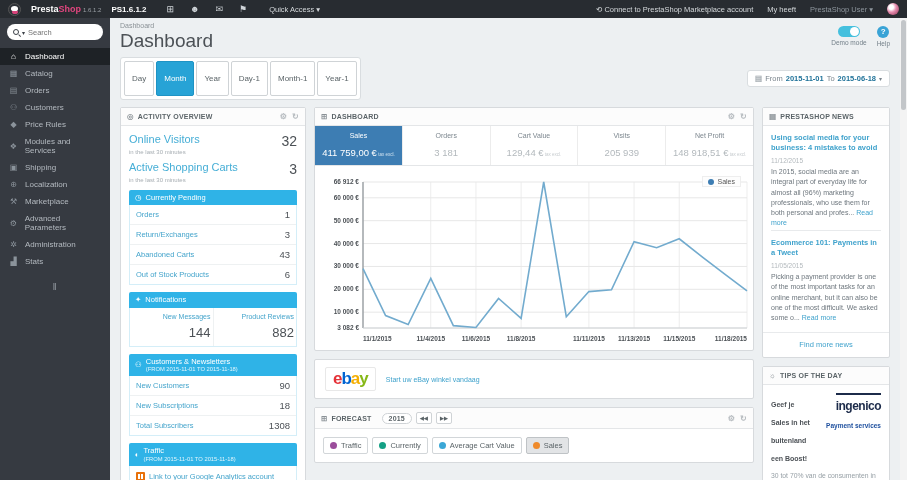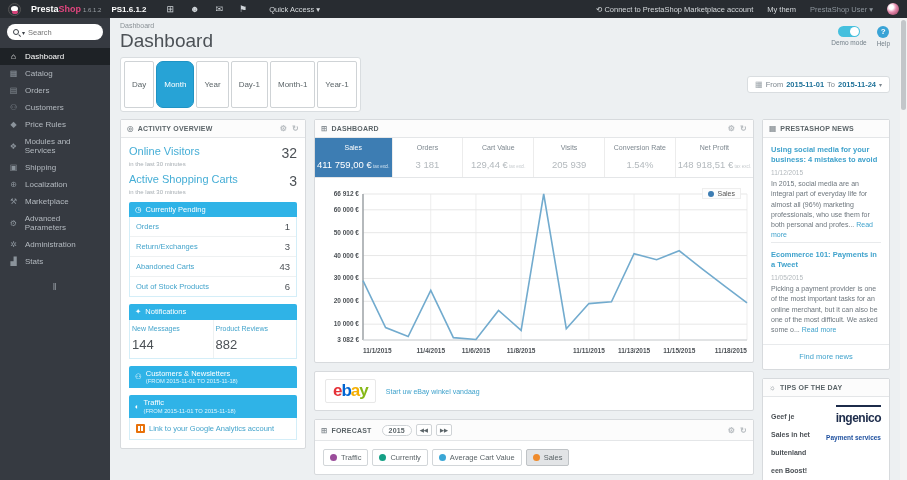--- a/index.html
+++ b/index.html
@@ -59,22 +59,22 @@
   .tool { display:flex; flex-direction:column; align-items:center; gap:2px; cursor:pointer; }
   .tool .tlabel { font-size:6.5px; color:#74808a; }
   .toggle { width:22px; height:11px; border-radius:6px; background:#45c0de; position:relative; }
   .toggle .knob { position:absolute; right:1px; top:1px; width:9px; height:9px; border-radius:50%; background:#fff; }
   .helpico { width:12px; height:12px; border-radius:50%; background:#39a3d6; color:#fff; font-size:8px;
              font-weight:bold; text-align:center; line-height:12px; }
 
   .filterrow { margin:5px 10px 0; display:flex; justify-content:space-between; align-items:center; }
   .btngroup { background:#fff; border:1px solid #d9dde0; border-radius:3px; padding:3px; display:flex; gap:2px; }
   .fbtn { font-size:8px; color:#5b6票468; color:#5b6468; background:#fff; border:1px solid #cfd3d6; border-radius:2px;
-          padding:18px 7px; cursor:pointer; white-space:nowrap; }
-  .fbtn.active { background:#27a3d6; border-color:#1f93c4; color:#fff;border-radius:7px; }
+          padding:12px 7px; cursor:pointer; white-space:nowrap; }
+  .fbtn.active { background:#27a3d6; border-color:#1f93c4; color:#fff; }
   .datebox { background:#fff; border:1px solid #d9dde0; border-radius:3px; padding:3px 7px; font-size:7.5px;
              color:#7b858d; display:flex; gap:3px; align-items:center; cursor:pointer; }
   .datebox b { color:#1f7299; }
   .calico { color:#9aa2a8; font-size:8px; }
 
   .cols { margin:7px 10px 0; display:flex; gap:8px; align-items:flex-start; }
   .col-left { width:186px; flex:0 0 auto; }
   .col-center { flex:1 1 auto; min-width:0; }
   .col-right { width:128px; flex:0 0 auto; }
 
@@ -94,21 +94,21 @@
   .bluehead { background:#2fb3e7; color:#fff; font-size:7.5px; padding:3px 6px; display:flex; gap:4px;
               align-items:center; margin-top:7px; border-radius:2px 2px 0 0; line-height:1.25; }
   .bluehead .sub { display:block; font-size:5.8px; color:#dff4fc; font-weight:normal; }
   .secrows { border:1px solid #d4eef8; border-top:0; }
   .srow { display:flex; justify-content:space-between; align-items:center; padding:4px 6px;
           border-bottom:1px solid #eef1f2; cursor:pointer; }
   .srow:last-child { border-bottom:0; }
   .srow .sl { font-size:7.5px; color:#46a5cc; }
   .srow .sv { font-size:9.5px; color:#4c5156; }
   .notifcells { display:flex; border:1px solid #d4eef8; border-top:0; }
-  .ncell { flex:1; text-align:left; padding:5px 2px 6px; cursor:pointer; }
+  .ncell { flex:1; text-align:right; padding:5px 2px 6px; cursor:pointer; }
   .ncell + .ncell { border-left:1px solid #eef1f2; }
   .ncell .nl { font-size:7px; color:#46a5cc; }
   .ncell .nv { font-size:13px; color:#4c5156; margin-top:5px; }
   .galink { display:flex; gap:4px; align-items:center; padding:6px; border:1px solid #d4eef8; border-top:0;
             font-size:7.5px; color:#46a5cc; cursor:pointer; }
   .gaico { width:9px; height:9px; background:#e8710a; border-radius:1px; position:relative; flex:0 0 auto; }
   .gaico::after { content:""; position:absolute; left:2px; bottom:2px; width:2px; height:5px; background:#fff;
                   box-shadow:3px 0 0 #fff; }
 
   
@@ -182,21 +182,21 @@
     <span class="psver">PS1.6.1.2</span>
     <span class="tb-icons">
       <span class="tb-ico">⊞</span>
       <span class="tb-ico">☻</span>
       <span class="tb-ico">✉</span>
       <span class="tb-ico">⚑</span>
     </span>
     <span class="quick">Quick Access ▾</span>
     <span class="tb-right">
       <span class="tb-link">⟲ <span>Connect to PrestaShop Marketplace account</span></span>
-      <span class="tb-link">My them</span>
+      <span class="tb-link">My heeft</span>
       <span class="tb-user">PrestaShop User ▾</span>
       <span class="avatar"></span>
     </span>
   </header>
 
   <nav class="sidebar">
     <div class="searchwrap">
       <span class="lens"></span>
       <span class="caret">▾</span>
       <input placeholder="Search" style="">
@@ -286,21 +286,21 @@
           <span class="fbtn">Year</span>
           <span class="fbtn">Day-1</span>
           <span class="fbtn">Month-1</span>
           <span class="fbtn">Year-1</span>
         </div>
       <div class="datebox">
         <span class="calico">▦</span>
         <span>From</span> 
           <b>2015-11-01</b>
         <span>To</span> 
-          <b>2015-11-24</b>
+          <b>2015-06-18</b>
         <span class="caret">▾</span>
       </div>
     </div>
 
     <div class="cols">
 
       <div class="col-left">
         <div class="panel">
           <div class="phead">
             <span class="pico">◎</span>
@@ -357,20 +357,34 @@
                 <div class="ncell">
                   <div class="nl">Product Reviews</div>
                   <div class="nv">882</div>
                 </div>
               </div>
 
             <div class="bluehead">
               <span>⚇</span>
               <span><span>Customers &amp; Newsletters</span><span class="sub">(FROM 2015-11-01 TO 2015-11-18)</span></span>
             </div>
+            <div class="secrows" id="customers-rows">
+                <div class="srow">
+                  <span class="sl">New Customers</span>
+                  <span class="sv">90</span>
+                </div>
+                <div class="srow">
+                  <span class="sl">New Subscriptions</span>
+                  <span class="sv">18</span>
+                </div>
+                <div class="srow">
+                  <span class="sl">Total Subscribers</span>
+                  <span class="sv">1308</span>
+                </div>
+              </div>
 
             <div class="bluehead">
               <span>◐</span>
               <span><span>Traffic</span><span class="sub">(FROM 2015-11-01 TO 2015-11-18)</span></span>
             </div>
             <div class="galink">
               <span class="gaico"></span>
               <span>Link to your Google Analytics account</span>
             </div>
           </div>
@@ -396,24 +410,20 @@
                 <div class="kl">Orders</div>
                 <div class="kv">3 181</div>
               </div>
               <div class="kpi">
                 <div class="kl">Cart Value</div>
                 <div class="kv">129,44 €<span class="ks"> tax excl.</span></div>
               </div>
               <div class="kpi">
                 <div class="kl">Visits</div>
                 <div class="kv">205 939</div>
-              </div>
-              <div class="kpi">
-                <div class="kl">Conversion Rate</div>
-                <div class="kv">1.54%</div>
               </div>
               <div class="kpi">
                 <div class="kl">Net Profit</div>
                 <div class="kv">148 918,51 €<span class="ks"> tax excl.</span></div>
               </div>
             </div>
           <div class="chartwrap">
             <div class="legendbox">
               <span class="ldot"></span>
               <span>Sales</span>

